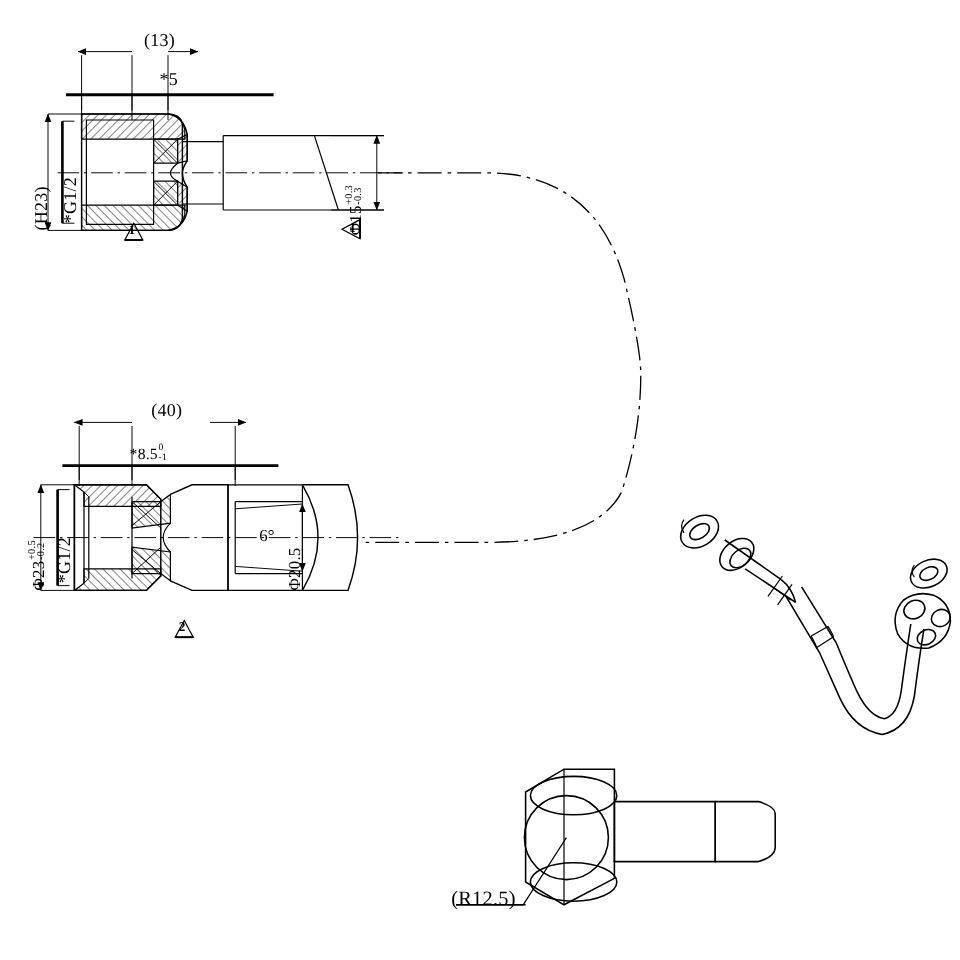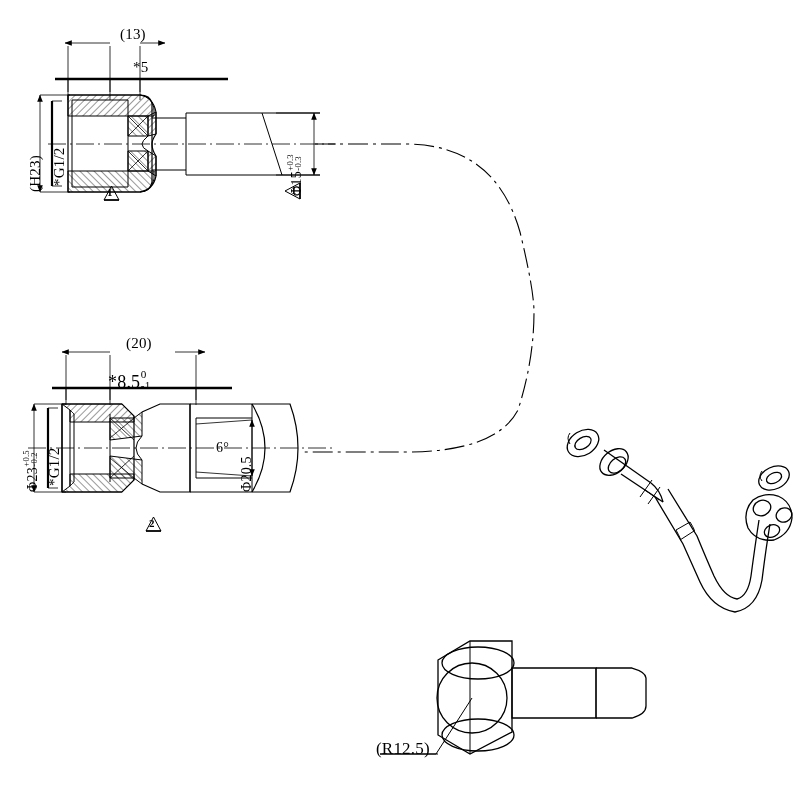--- a/index.html
+++ b/index.html
@@ -299,23 +299,23 @@
   <div class="lbl lbl-v" style="left:52px; top:186px; font-size:15px; transform:rotate(-90deg);">*G1/2</div>
 
   <div class="lbl lbl-v" style="left:286px; top:196px; font-size:14px; transform:rotate(-90deg);">
     <span>Φ15</span><span class="tol"><span>+0.3</span><span>-0.3</span></span>
   </div>
 
   <div class="lbl" style="left:107px; top:187px; font-size:11px; font-weight:bold;">1</div>
 
   <div class="lbl" style="left:291px; top:185px; font-size:11px; font-weight:bold;">1</div>
 
-  <div class="lbl" style="left:126px; top:336px; font-size:15px;">(20)</div>
-
-  <div class="lbl" style="left:108px; top:369px; font-size:18px;">
+  <div class="lbl" style="left:126px; top:336px; font-size:15px;">(40)</div>
+
+  <div class="lbl" style="left:108px; top:369px; font-size:13px;">
     <span>*8.5</span><span class="tol"><span>0</span><span>-1</span></span>
   </div>
 
   <div class="lbl lbl-v" style="left:22px; top:492px; font-size:14px; transform:rotate(-90deg);">
     <span>Φ23</span><span class="tol"><span>+0.5</span><span>-0.2</span></span>
   </div>
 
   <div class="lbl lbl-v" style="left:47px; top:486px; font-size:15px; transform:rotate(-90deg);">*G1/2</div>
 
   <div class="lbl" style="left:216px; top:441px; font-size:14px;">6°</div>

